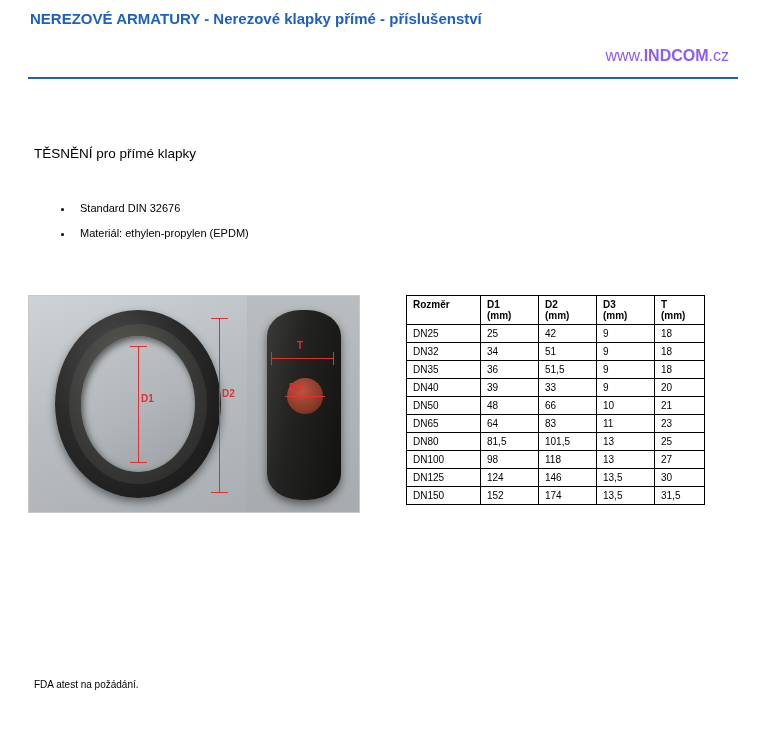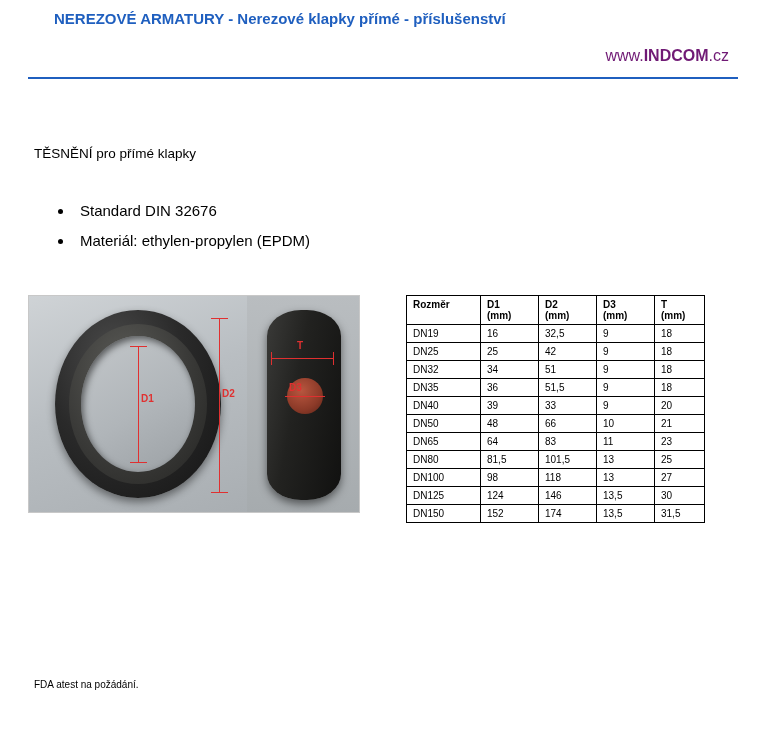--- a/index.html
+++ b/index.html
@@ -25,28 +25,27 @@
     height: 78px;
   }
   .header-title {
     position: absolute;
     left: 30px;
     top: 10px;
     font-size: 15px;
     font-weight: bold;
     color: #1f5fbf;
     white-space: nowrap;
-    margin-left: 24px;
   }
   .header-url {
     position: absolute;
     right: 36px;
     top: 47px;
     font-size: 16px;
-    color: #701a75;
+    color: #8b5cf6;
     white-space: nowrap;
     text-align: center;
   }
   .header-url .url-strong {
     font-weight: bold;
   }
   .header-rule {
     position: absolute;
     left: 28px;
     top: 77px;
@@ -62,21 +61,21 @@
     top: 146px;
     font-size: 13.5px;
     color: #000;
   }
   .bullets {
     position: absolute;
     left: 52px;
     top: 202px;
     margin: 0;
     padding: 0 0 0 22px;
-    font-size: 15px;
+    font-size: 11px;
     list-style: disc;
   }
   .bullets li {
     margin-bottom: 13px;
     padding-left: 6px;
   }
   .footnote {
     position: absolute;
     left: 34px;
     top: 679px;
@@ -281,27 +280,20 @@
         <span class="hdr-line2">(mm)</span>
       </th>
       <th class="col-t">
         <span>T</span>
         <span class="hdr-line2">(mm)</span>
       </th>
     </tr>
   </thead>
   <tbody>
     <tr>
-      <td>DN19</td>
-      <td>16</td>
-      <td>32,5</td>
-      <td>9</td>
-      <td>18</td>
-    </tr>
-    <tr>
       <td>DN25</td>
       <td>25</td>
       <td>42</td>
       <td>9</td>
       <td>18</td>
     </tr>
     <tr>
       <td>DN32</td>
       <td>34</td>
       <td>51</td>

